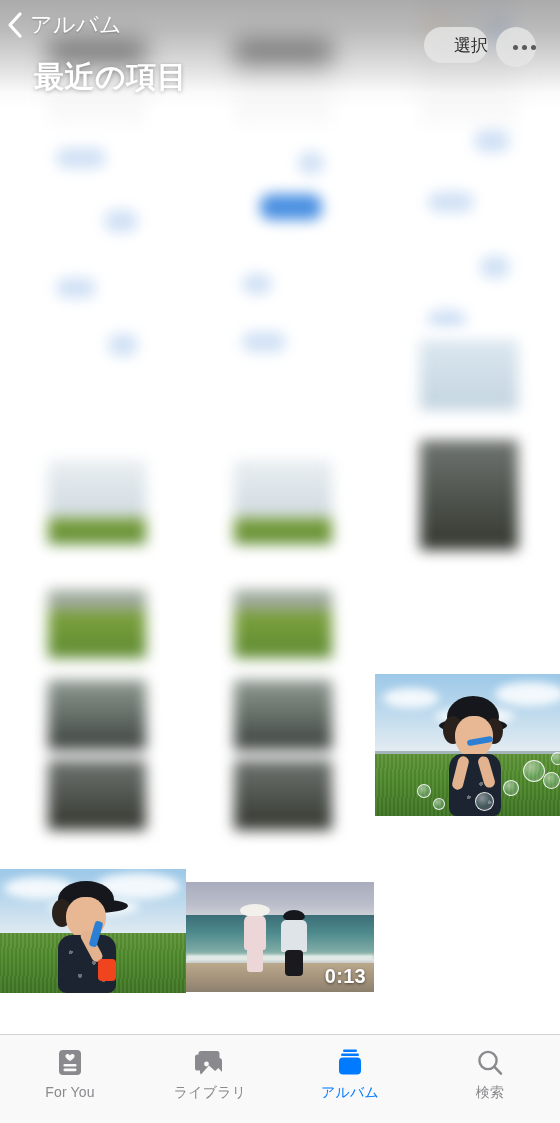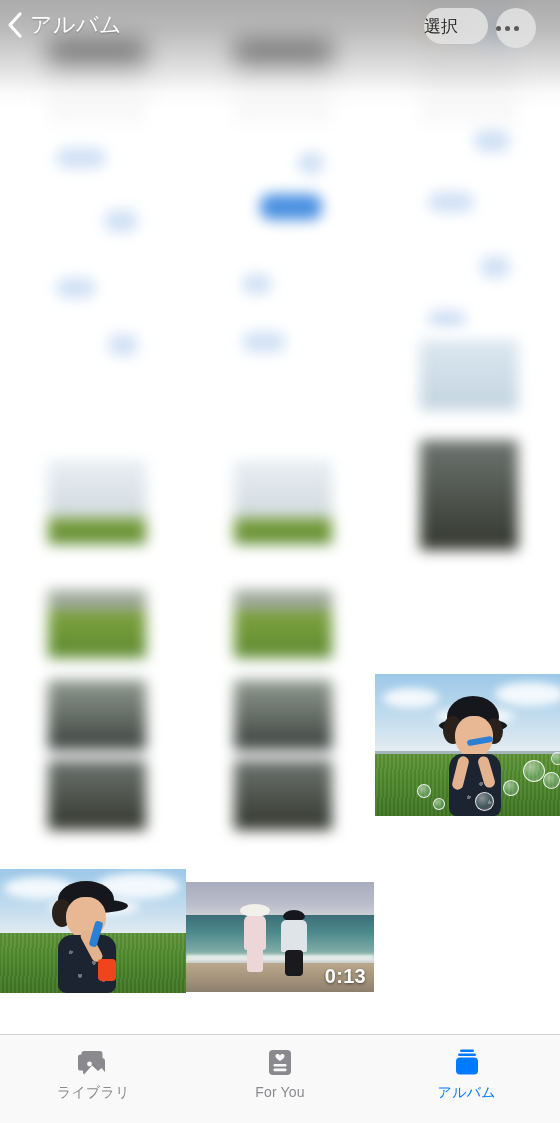--- a/index.html
+++ b/index.html
@@ -323,24 +323,24 @@
   }
   .back-label {
     color: #ffffff;
     font-size: 22px;
     letter-spacing: .5px;
     text-shadow: 0 1px 2px rgba(0,0,0,.25);
   }
 
   .pill {
     position: absolute;
-    top: 8px;
+    top: 27px;
     display: flex;
     align-items: center;
-    justify-content: flex-start;
+    justify-content: flex-end;
     background: rgba(232,232,232,0.80);
     backdrop-filter: blur(12px);
     pointer-events: auto;
     cursor: pointer;
   }
   .pill-select {
     left: 424px;
     width: 64px;
     height: 36px;
     border-radius: 18px;
@@ -593,57 +593,67 @@
     <div class="pill pill-select">
       <span>選択</span>
     </div>
 
     <div class="pill pill-more">
       <span class="dot"></span>
       <span class="dot"></span>
       <span class="dot"></span>
     </div>
 
+    <div class="page-title">最近の項目</div>
   </div>
 
   <div class="tabbar">
+
+    <div class="tab">
+      <span class="tab-icon">
+        <svg width="28" height="30" viewBox="0 0 28 30" aria-hidden="true">
+          <rect x="3" y="2" width="22" height="25" rx="4" fill="#8a8a8e"></rect>
+          <path d="M14 12.4 c-1.1-2.6-4.6-2.2-4.6 .5 0 2 2.6 3.9 4.6 5.2 2-1.3 4.6-3.2 4.6-5.2 0-2.7-3.5-3.1-4.6-.5z" fill="#f9f9f9" transform="translate(0,-4.2) scale(1,0.95)"></path>
+          <rect x="7.5" y="16" width="13" height="2.6" rx="1.3" fill="#f9f9f9"></rect>
+          <rect x="7.5" y="20.6" width="13" height="2.6" rx="1.3" fill="#f9f9f9"></rect>
+        </svg>
+      </span>
+      <span class="tab-label">For You</span>
+    </div>
 
     <div class="tab">
       <span class="tab-icon">
         <svg width="34" height="28" viewBox="0 0 34 28" aria-hidden="true">
           <rect x="5.5" y="2" width="21" height="15" rx="2.6" fill="#8a8a8e"></rect>
           <rect x="2" y="5.5" width="21" height="16" rx="2.6" fill="#8a8a8e"></rect>
           <rect x="7" y="9" width="22" height="17" rx="3" fill="#8a8a8e"></rect>
           <circle cx="13.5" cy="15" r="2.4" fill="#f9f9f9"></circle>
           <path d="M8 25.5 L16 16.5 L22 22 L25.5 19 L29 23 L29 26 L8 26 Z" fill="#f9f9f9"></path>
         </svg>
       </span>
       <span class="tab-label">ライブラリ</span>
     </div>
 
-    <div class="tab">
-      <span class="tab-icon">
-        <svg width="28" height="30" viewBox="0 0 28 30" aria-hidden="true">
-          <rect x="3" y="2" width="22" height="25" rx="4" fill="#8a8a8e"></rect>
-          <path d="M14 12.4 c-1.1-2.6-4.6-2.2-4.6 .5 0 2 2.6 3.9 4.6 5.2 2-1.3 4.6-3.2 4.6-5.2 0-2.7-3.5-3.1-4.6-.5z" fill="#f9f9f9" transform="translate(0,-4.2) scale(1,0.95)"></path>
-          <rect x="7.5" y="16" width="13" height="2.6" rx="1.3" fill="#f9f9f9"></rect>
-          <rect x="7.5" y="20.6" width="13" height="2.6" rx="1.3" fill="#f9f9f9"></rect>
-        </svg>
-      </span>
-      <span class="tab-label">For You</span>
-    </div>
-
     <div class="tab active">
       <span class="tab-icon">
         <svg width="32" height="30" viewBox="0 0 32 30" aria-hidden="true">
           <rect x="9" y="1.5" width="14" height="2.4" rx="1.2" fill="#007AFF"></rect>
           <rect x="7" y="5.5" width="18" height="2.4" rx="1.2" fill="#007AFF"></rect>
           <rect x="5" y="9.5" width="22" height="17" rx="4" fill="#007AFF"></rect>
         </svg>
       </span>
       <span class="tab-label">アルバム</span>
     </div>
 
+    <div class="tab">
+      <span class="tab-icon">
+        <svg width="30" height="30" viewBox="0 0 30 30" fill="none" aria-hidden="true">
+          <circle cx="13" cy="12.5" r="8.6" stroke="#8a8a8e" stroke-width="2.4"></circle>
+          <path d="M19.4 18.8 L26 25.6" stroke="#8a8a8e" stroke-width="2.6" stroke-linecap="round"></path>
+        </svg>
+      </span>
+      <span class="tab-label">検索</span>
+    </div>
 
     <div class="home-ind"></div>
   </div>
 
 </div>
 
 </body></html>

